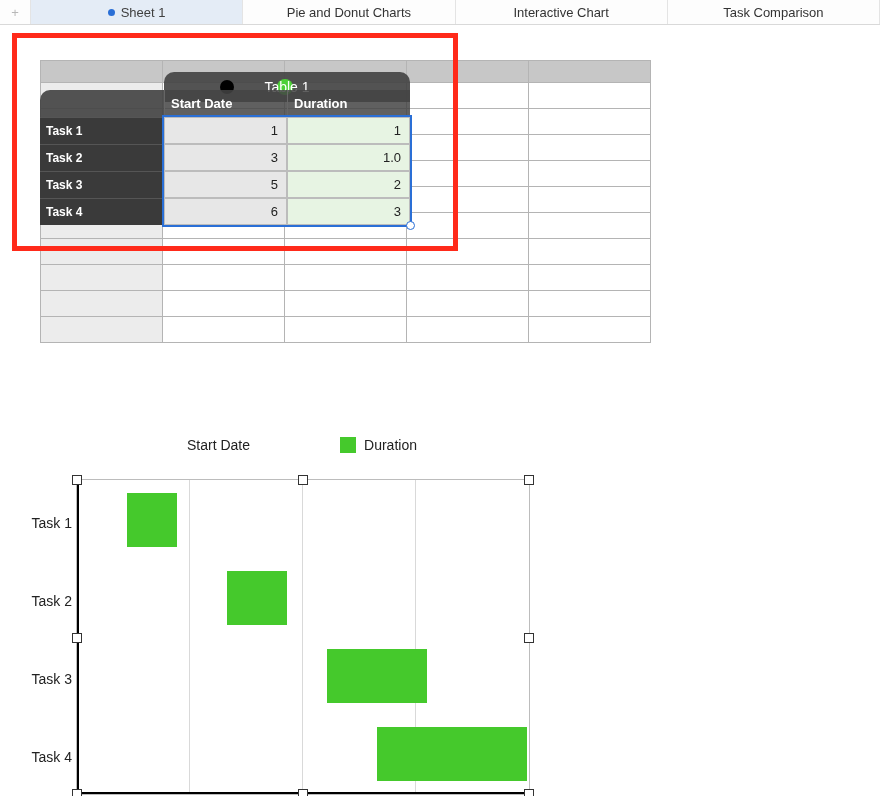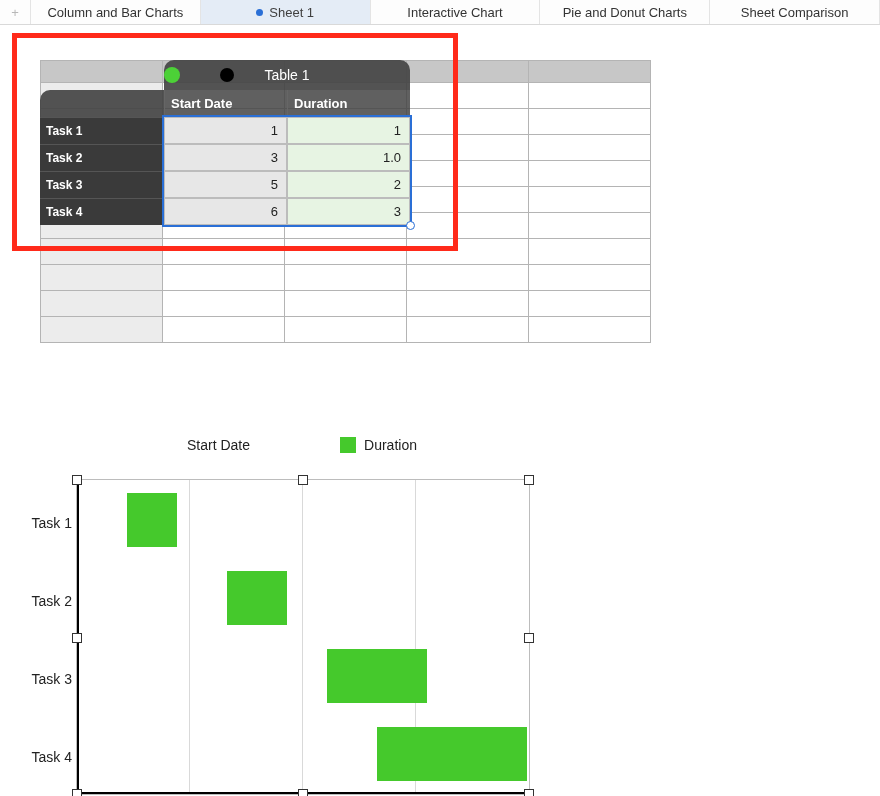--- a/index.html
+++ b/index.html
@@ -14,21 +14,21 @@
 
   
   .sheet{position:absolute;left:40px;top:35px;border:1px solid #b4b4b4;border-collapse:collapse}
   .sheet td{border:1px solid #b4b4b4;font-size:13px;height:26px;box-sizing:border-box}
   .sheet .rowhead{width:122px;background:#ececec}
   .sheet .colcell{width:122px;background:#fff}
   .sheet tr.colhdr td{background:#c7c7c7;height:22px}
 
   
   .overlay{position:absolute;left:40px;top:35px}
-  .ov-title{position:absolute;left:124px;top:0;width:246px;height:30px;background:rgba(68,68,68,.92);border-radius:10px 10px 0 0;display:flex;align-items:center;justify-content:flex-start;color:#fff;font-size:14px}
+  .ov-title{position:absolute;left:124px;top:12px;width:246px;height:30px;background:rgba(68,68,68,.92);border-radius:10px 10px 0 0;display:flex;align-items:center;justify-content:center;color:#fff;font-size:14px}
   .ov-title .bdot{position:absolute;left:56px;width:14px;height:14px;border-radius:50%;background:#000}
   .ov-title .gdot{width:16px;height:16px;border-radius:50%;background:#4cd137;margin-right:4px}
   .ov-hdrs{position:absolute;left:0;top:30px;display:flex;height:27px}
   .ov-hdrs div{color:#fff;font-weight:600;font-size:13px;display:flex;align-items:center;padding-left:6px;box-sizing:border-box}
   .ov-hdrs .h0{width:124px;background:rgba(68,68,68,.92);border-radius:10px 0 0 0}
   .ov-hdrs .h1{width:123px;background:rgba(68,68,68,.85);border-left:1px solid #666}
   .ov-hdrs .h2{width:123px;background:rgba(68,68,68,.85);border-left:1px solid #666}
   .ov-row{position:absolute;left:0;display:flex;height:27px}
   .ov-row .c0{width:124px;background:#3a3a3a;color:#fff;font-weight:600;font-size:12px;display:flex;align-items:center;padding-left:6px;box-sizing:border-box;border-top:1px solid #555}
   .ov-row .c1{width:123px;background:#e7e7e7;border:1px solid #bcbcbc;display:flex;align-items:center;justify-content:flex-end;padding-right:8px;box-sizing:border-box;font-size:13px}
@@ -49,35 +49,32 @@
   .axisb{position:absolute;left:0;right:0;bottom:0;border-top:2px solid #000}
   .chart-obj .handle{position:absolute;width:8px;height:8px;background:#fff;border:1px solid #333}
   .bar{position:absolute;background:#45c92c}
   .ylabel{position:absolute;left:0;width:50px;text-align:right;font-size:14px;transform:translateY(-50%)}
 </style>
 </head>
 <body>
 
 <div class="tabbar">
   <div class="add-tab">+</div>
-  <div class="tab">
-    <span>Column and Bar Charts</span>
-  </div>
   <div class="tab active">
     <span class="dot"></span>
     <span>Sheet 1</span>
   </div>
   <div class="tab">
+    <span>Pie and Donut Charts</span>
+  </div>
+  <div class="tab">
     <span>Interactive Chart</span>
   </div>
   <div class="tab">
-    <span>Pie and Donut Charts</span>
-  </div>
-  <div class="tab">
-    <span>Sheet Comparison</span>
+    <span>Task Comparison</span>
   </div>
 </div>
 
 <div class="workspace">
 
   <table class="sheet">
     <tbody>
         <tr class="colhdr">
           <td class="rowhead"></td>
           <td class="colcell"></td>

